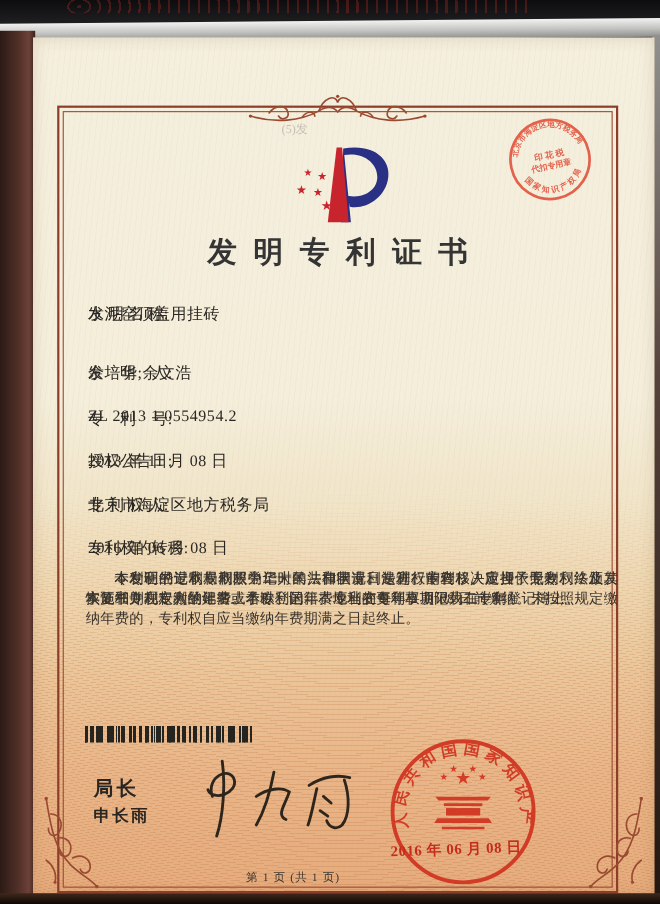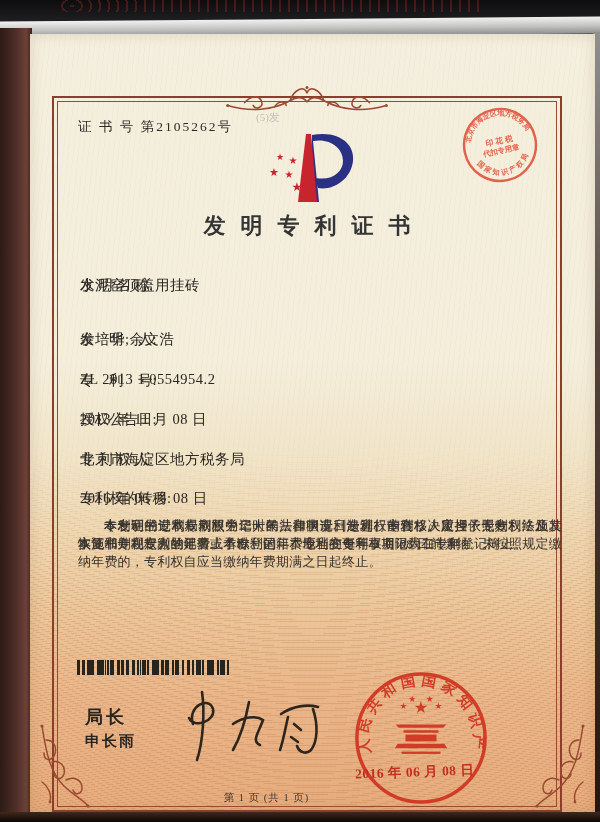--- a/index.html
+++ b/index.html
@@ -37,21 +37,21 @@
   .flourish{width:52px;height:86px;}
   .flourish.bl{left:8px;top:688px;}
   .flourish.br{left:505px;top:688px;transform:scaleX(-1);}
 
   
   .cert-no{left:48px;top:84px;font-size:13.5px;letter-spacing:2px;color:#2e2a26;}
   .ghost-code{left:226px;top:76px;font-size:11px;color:#9b9a96;opacity:.55;filter:blur(.3px);}
   .tax-stamp{left:431px;top:72px;width:78px;height:78px;transform:rotate(-12deg);opacity:.85;}
   .sipo-logo{left:220px;top:96px;width:112px;height:80px;}
 
-  .cert-title{left:22px;top:177px;width:510px;text-align:center;font-size:22px;font-weight:600;
+  .cert-title{left:22px;top:177px;width:510px;text-align:center;font-size:27px;font-weight:600;
     color:#343434;letter-spacing:15px;text-indent:15px;}
 
   
   .field{left:50px;font-size:14.5px;color:#2a2622;white-space:nowrap;}
   .f0{top:242px}.f1{top:296px}.f2{top:337px}.f3{top:376px}.f4{top:416px}.f5{top:455px}
   .flabel{position:static;margin-right:8px;}
   .fvalue{position:static;letter-spacing:.5px;}
 
   
   .body-text{left:48px;top:483px;width:484px;font-size:13px;line-height:18px;
@@ -134,21 +134,20 @@
         <path d="M28,58 C36,54 44,58 44,66 C44,72 37,74 35,68"></path>
         <path d="M4,60 C10,64 14,72 12,80"></path>
       </g>
       <g fill="#9a4a31">
           <circle cx="4" cy="4" r="1.6"></circle>
           <circle cx="50" cy="84" r="1.6"></circle>
           <circle cx="12" cy="80" r="1.4"></circle>
         </g>
     </svg>
 
-    <div class="cert-no">证 书 号 第2105262号</div>
     <div class="ghost-code">(5)发</div>
 
     <svg class="tax-stamp" viewBox="0 0 76 76">
       <circle cx="38" cy="38" r="35" fill="none" stroke="#e14a33" stroke-width="2.4"></circle>
       <defs>
         <path id="arcT" d="M10,30.5 A29,29 0 0 1 66,30.5"></path>
         <path id="arcB" d="M10,45.5 A29,29 0 0 0 66,45.5"></path>
       </defs>
       <text fill="#e14a33" font-size="6.8" font-weight="bold">
         <textPath href="#arcT" startOffset="50%" text-anchor="middle">北京市海淀区地方税务局</textPath>

